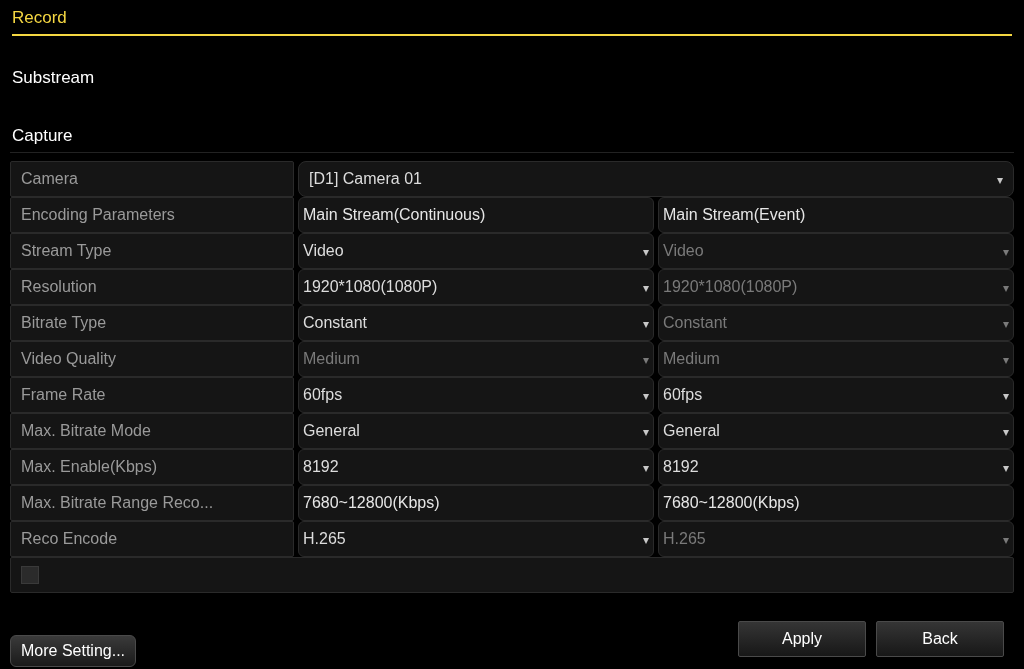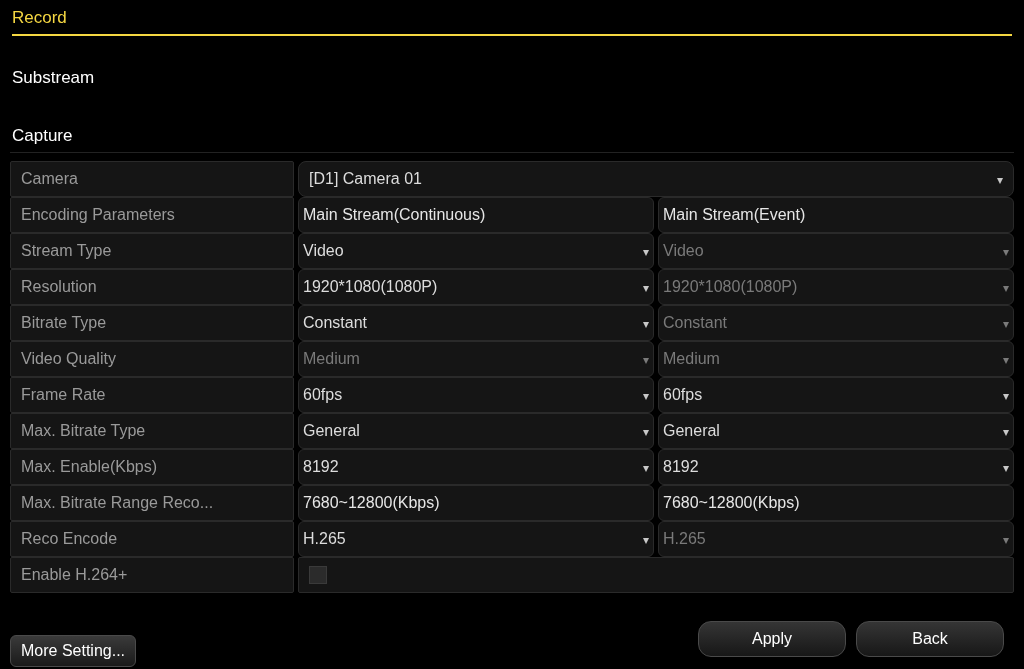--- a/index.html
+++ b/index.html
@@ -123,28 +123,28 @@
     cursor: pointer;
   }
   .footer {
     position: absolute;
     bottom: 12px;
     right: 20px;
     display: flex;
     gap: 10px;
   }
   .btn {
-    width: 148px;
+    width: 128px;
     text-align: center;
     background: linear-gradient(#353535, #171717);
     border: 1px solid #4a4a4a;
     color: #fff;
     padding: 8px 0;
     font-size: 16px;
-    border-radius: 13px;
+    border-radius: 2px;
     cursor: pointer;
   }
 </style>
 </head>
 <body>
 
 <div class="tabs">
   <div class="tab active">Record</div>
   <div class="tab">Substream</div>
   <div class="tab">Capture</div>
@@ -232,21 +232,21 @@
       <span class="chev">▾</span>
     </div>
     <div class="half-cell">
       <span>60fps</span>
       <span class="chev">▾</span>
     </div>
   </div>
 
   
   <div class="row">
-    <div class="label-cell">Max. Bitrate Type</div>
+    <div class="label-cell">Max. Bitrate Mode</div>
     <div class="half-cell">
       <span>General</span>
       <span class="chev">▾</span>
     </div>
     <div class="half-cell">
       <span>General</span>
       <span class="chev">▾</span>
     </div>
   </div>
 
@@ -282,21 +282,20 @@
       <span class="chev">▾</span>
     </div>
     <div class="half-cell dim">
       <span>H.265</span>
       <span class="chev">▾</span>
     </div>
   </div>
 
   
   <div class="row">
-    <div class="label-cell">Enable H.264+</div>
     <div class="checkbox-cell">
       <div class="checkbox"></div>
     </div>
   </div>
 
   
   <div class="more-setting">More Setting...</div>
 
 </div>
 

